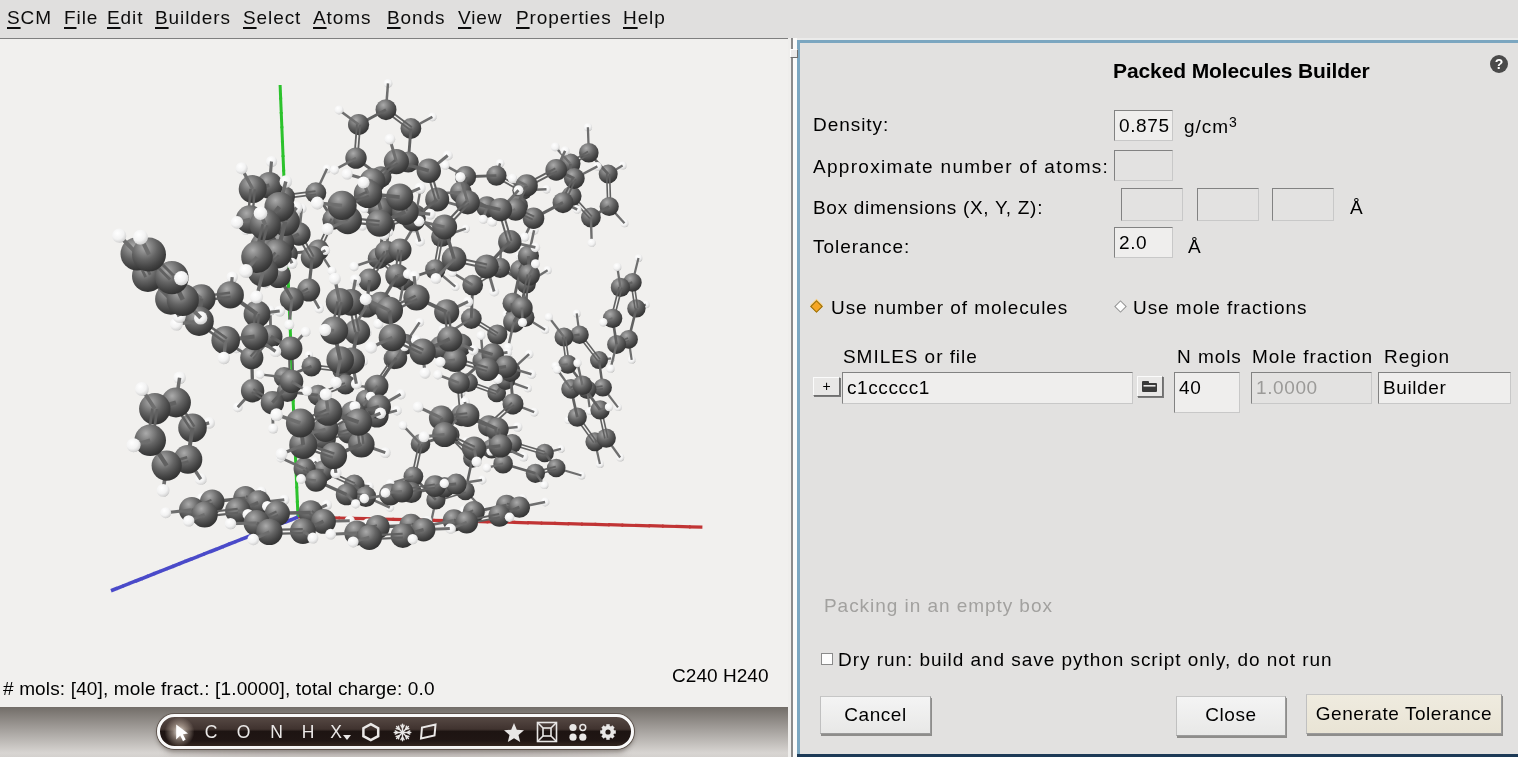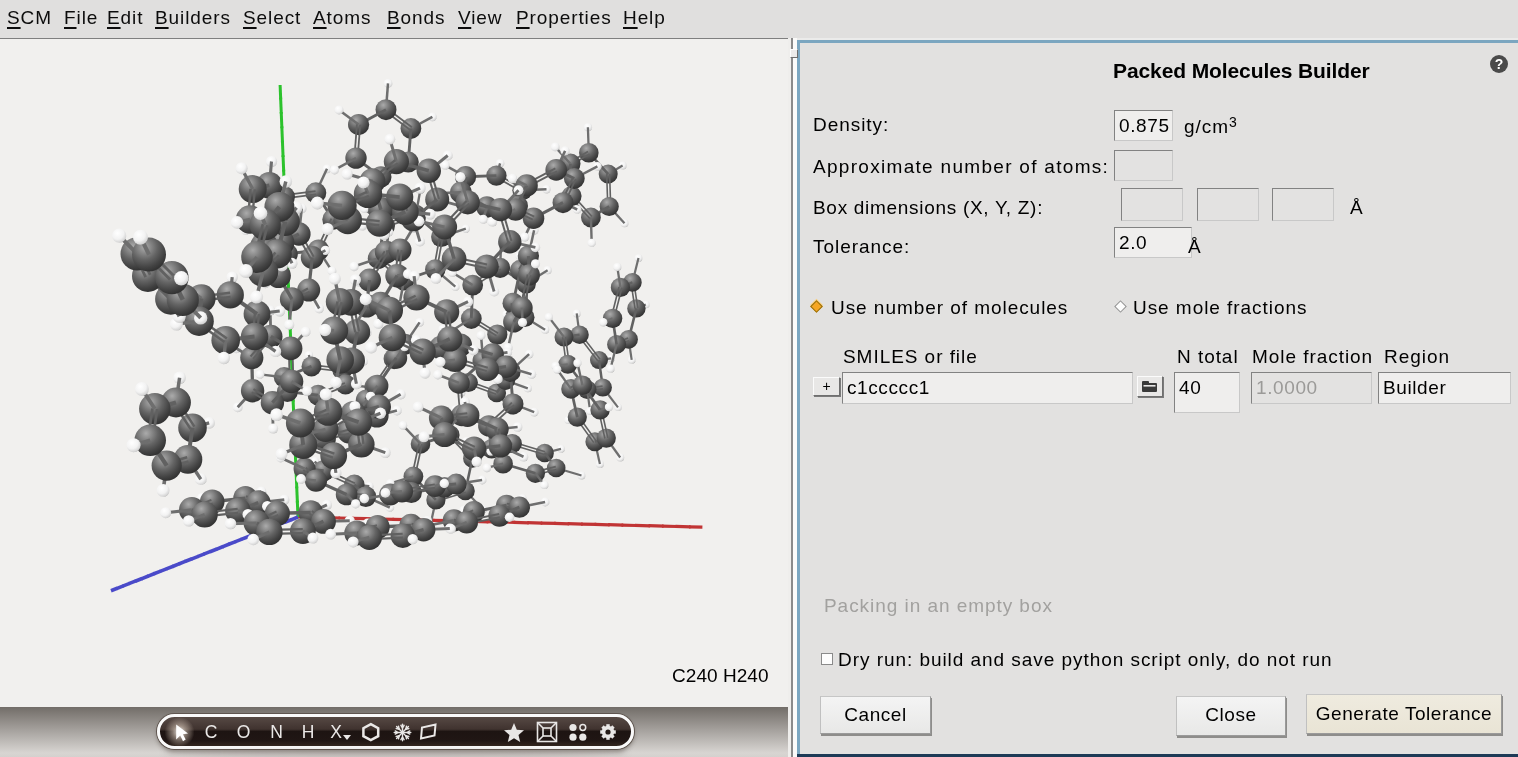--- a/index.html
+++ b/index.html
@@ -1212,20 +1212,21 @@
       <circle cx="171.9" cy="239.6" r="16.7" fill="url(#gC)"></circle>
       <line x1="137.1" y1="215.8" x2="149" y2="216.6" stroke="#616161" stroke-width="4.7"></line>
       <line x1="147.2" y1="218.4" x2="170.1" y2="241.4" stroke="#616161" stroke-width="2.9"></line>
       <line x1="150.9" y1="214.8" x2="173.7" y2="237.8" stroke="#616161" stroke-width="2.9"></line>
       <line x1="171.9" y1="239.6" x2="181.3" y2="240.3" stroke="#6e6e6e" stroke-width="4.0"></line>
       <circle cx="149" cy="216.6" r="17.0" fill="url(#gC)"></circle>
       <circle cx="181.3" cy="240.3" r="7.2" fill="url(#gH)"></circle>
       <line x1="149" y1="216.6" x2="140.5" y2="199.2" stroke="#6e6e6e" stroke-width="4.1"></line>
       <circle cx="140.5" cy="199.2" r="7.5" fill="url(#gH)"></circle>
     </svg>
+<div class="vtext" style="left:3px; top:640px; letter-spacing:0.15px;"># mols: [40], mole fract.: [1.0000], total charge: 0.0</div>
 <div class="vtext" style="left:672px; top:627px; letter-spacing:0.05px;">C240 H240</div>
 </div>
 
 <div id="toolstrip"></div>
 <div id="pill"></div>
 <div style="position:absolute; left:163px; top:750px; width:465px; height:7px; border-radius:50%; background:rgba(88,70,62,0.22); filter:blur(3px);"></div>
 <svg id="icons" width="477" height="35" viewBox="0 0 477 35" style="position:absolute; left:157px; top:714px;">
 <defs>
       <radialGradient id="glow" cx="0.5" cy="0.5" r="0.5">
         <stop offset="0" stop-color="#fff" stop-opacity="0.95"></stop>
@@ -1327,30 +1328,30 @@
 <div class="lab" style="left:813px; top:156px; letter-spacing:1.3px;">Approximate number of atoms:</div>
 <div class="field dis" style="left:1114px; top:150px; width:59px; height:31px;"></div>
 
 <div class="lab" style="left:813px; top:197px; letter-spacing:0.7px;">Box dimensions (X, Y, Z):</div>
 <div class="field dis" style="left:1121px; top:188px; width:62px; height:33px;"></div>
 <div class="field dis" style="left:1197px; top:188px; width:62px; height:33px;"></div>
 <div class="field dis" style="left:1272px; top:188px; width:62px; height:33px;"></div>
 <div class="lab" style="left:1350px; top:197px;">Å</div>
 
 <div class="lab" style="left:813px; top:236px;">Tolerance:</div>
-<div class="field" style="left:1114px; top:227px; width:78px; height:31px;">2.0</div>
+<div class="field" style="left:1114px; top:227px; width:59px; height:31px;">2.0</div>
 <div class="lab" style="left:1188px; top:236px;">Å</div>
 
 <div class="diam" style="left:812px; top:302px; width:9px; height:9px; background:#f5a623; border:1px solid #926e0e; box-shadow:-1px -1px 0 #f8cf7e;"></div>
 <div class="lab" style="left:831px; top:297px;">Use number of molecules</div>
 <div class="diam" style="left:1116px; top:302px; width:9px; height:9px; background:#fdfdfd; border:1px solid #8f8f8f;"></div>
 <div class="lab" style="left:1133px; top:297px;">Use mole fractions</div>
 
 <div class="lab" style="left:843px; top:346px;">SMILES or file</div>
-<div class="lab" style="left:1177px; top:346px;">N total</div>
+<div class="lab" style="left:1177px; top:346px;">N mols</div>
 <div class="lab" style="left:1252px; top:346px;">Mole fraction</div>
 <div class="lab" style="left:1384px; top:346px;">Region</div>
 
 <div class="smbtn" style="left:813px; top:377px; width:27px; height:19px; font-size:14px; text-align:center; line-height:16px;">+</div>
 <div class="field" style="left:842px; top:372px; width:291px; height:32px;">c1ccccc1</div>
 <div class="smbtn" style="left:1137px; top:376px; width:26px; height:21px;"><svg width="23" height="20" viewBox="0 0 23 20">
       <rect x="4" y="6" width="15" height="9" rx="1" fill="#3a3a3a"></rect>
       <rect x="4" y="4" width="7" height="4" rx="1" fill="#3a3a3a"></rect>
       <rect x="5.5" y="8" width="12" height="1.6" fill="#e8e7e6"></rect>
     </svg></div>

